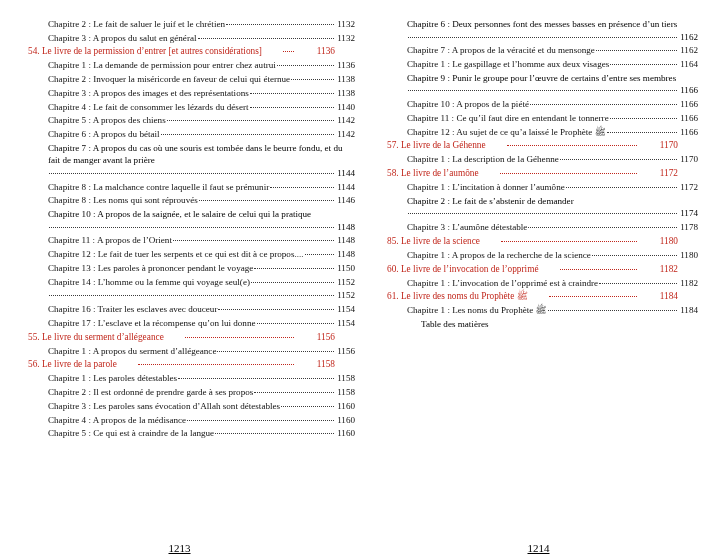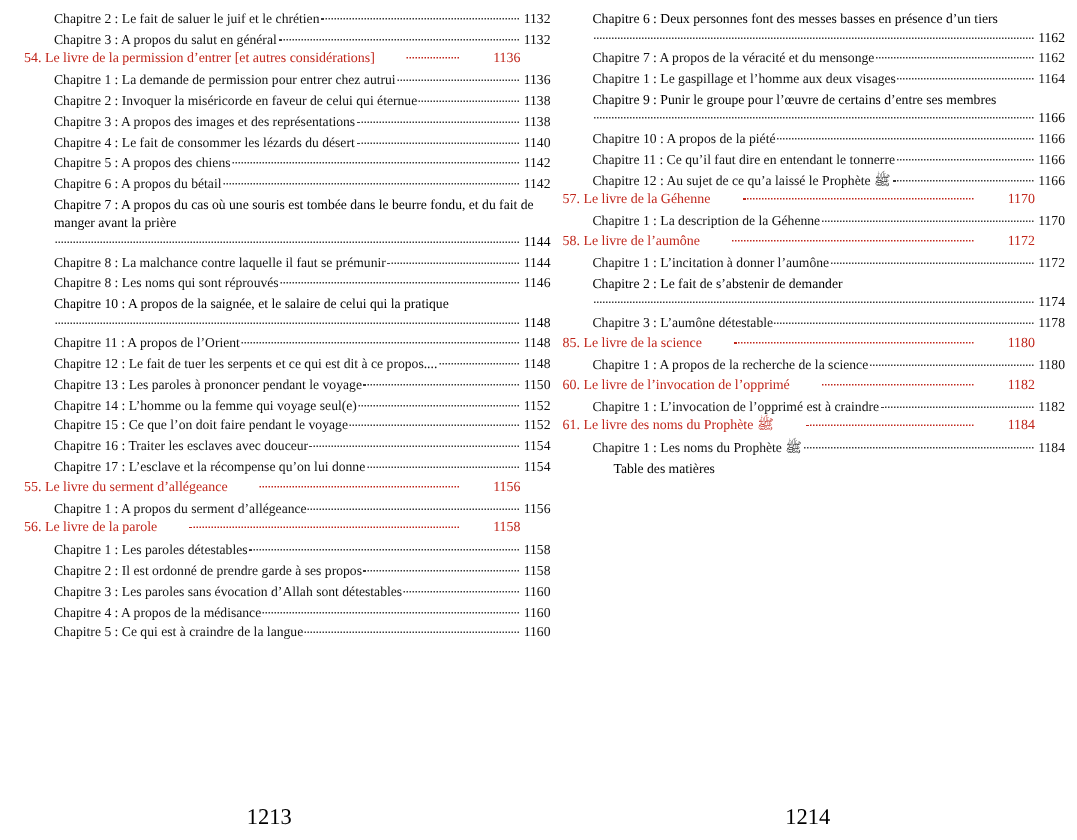--- a/index.html
+++ b/index.html
@@ -26,21 +26,21 @@
     width: 359px;
     box-sizing: border-box;
     position: relative;
     padding: 0 14px 0 14px;
   }
   .col-left { padding-left: 16px; padding-right: 12px; }
   .col-right { padding-left: 16px; padding-right: 28px; }
 
   .toc-list {
     list-style: none;
-    margin: 0;
+    margin: 12px;
     padding: 0;
   }
   .entry {
     display: flex;
     align-items: baseline;
     font-size: 9.1px;
     line-height: 1.38;
     margin: 0 0 1.2px 0;
     width: 100%;
   }
@@ -102,22 +102,23 @@
     display: flex;
   }
   .entry.plain .dots { border-bottom: none; }
 
   .footer-num {
     position: absolute;
     bottom: 6px;
     width: 100%;
     left: 0;
     text-align: center;
-    font-size: 15px;
+    font-size: 11px;
     color: #000;
+    text-decoration: underline;
   }
 </style>
 </head>
 <body>
 
 <div class="page">
 
   <div class="col col-left">
     <ul class="toc-list" id="left-list">
         <li class="entry chapter">
@@ -197,21 +198,20 @@
           <span class="label">Chapitre 13 : Les paroles à prononcer pendant le voyage</span>
           <span class="dots"></span>
           <span class="page-no">1150</span>
         </li>
         <li class="entry chapter">
           <span class="label">Chapitre 14 : L’homme ou la femme qui voyage seul(e)</span>
           <span class="dots"></span>
           <span class="page-no">1152</span>
         </li>
         <li class="entry chapter">
-          <span class="label">Chapitre 15 : Ce que l’on doit faire pendant le voyage</span>
           <span class="dots"></span>
           <span class="page-no">1152</span>
         </li>
         <li class="entry chapter">
           <span class="label">Chapitre 16 : Traiter les esclaves avec douceur</span>
           <span class="dots"></span>
           <span class="page-no">1154</span>
         </li>
         <li class="entry chapter">
           <span class="label">Chapitre 17 : L’esclave et la récompense qu’on lui donne</span>

